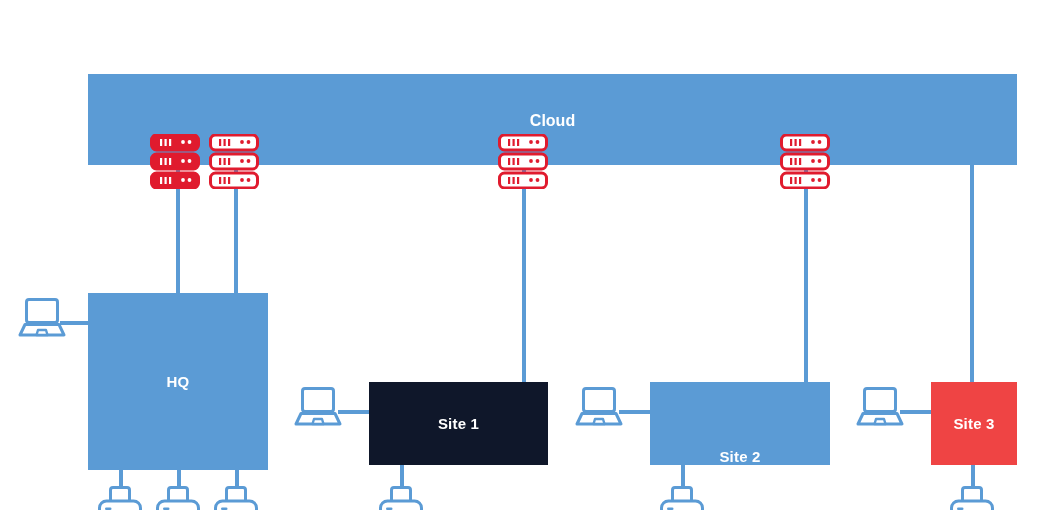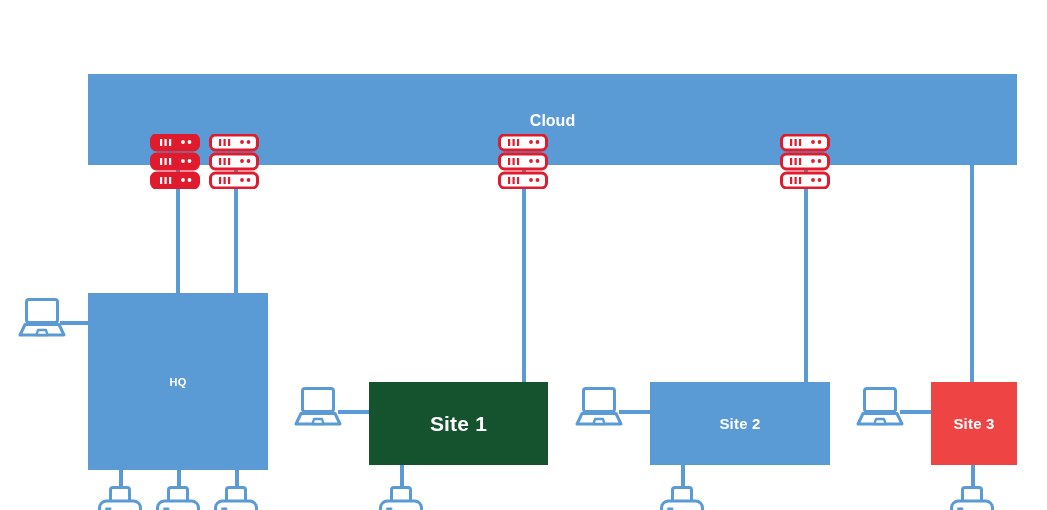--- a/index.html
+++ b/index.html
@@ -87,27 +87,27 @@
       <div class="link v" style="left: 400px; top: 428px; height: 24px; background: rgb(91, 155, 213);"></div>
       <div class="link v" style="left: 681px; top: 428px; height: 24px; background: rgb(91, 155, 213);"></div>
       <div class="link v" style="left: 971px; top: 428px; height: 24px; background: rgb(91, 155, 213);"></div>
     </div>
 
   <div class="cloud-band" id="cloud-band" style="left: 88px; top: 38px; width: 929px; height: 91px; background: rgb(91, 155, 213);">
     <div class="cloud-label" id="cloud-label" style="top: 38px;">Cloud</div>
   </div>
 
   <div id="sites-layer">
-      <div class="node-box" style="left: 88px; top: 257px; width: 180px; height: 177px; background: rgb(91, 155, 213); font-size: 11px;">
+      <div class="node-box" style="left: 88px; top: 257px; width: 180px; height: 177px; background: rgb(91, 155, 213); font-size: 15px;">
         <span>HQ</span>
       </div>
-      <div class="node-box" style="left: 369px; top: 346px; width: 179px; height: 83px; background: #14532d; font-size: 21px;">
+      <div class="node-box" style="left: 369px; top: 346px; width: 179px; height: 83px; background: #0f172a; font-size: 15px;">
         <span>Site 1</span>
       </div>
-      <div class="node-box" style="left: 650px; top: 346px; width: 180px; height: 83px; background: rgb(91, 155, 213); font-size: 15px;">
+      <div class="node-box" style="left: 650px; top: 346px; width: 180px; height: 83px; background: rgb(91, 155, 213); font-size: 15px; align-items: flex-end;">
         <span>Site 2</span>
       </div>
       <div class="node-box" style="left: 931px; top: 346px; width: 86px; height: 83px; background: #ef4444; font-size: 15px;">
         <span>Site 3</span>
       </div>
     </div>
 
   <div id="servers-layer">
       <div class="server-stack" style="left: 150px; top: 98px;"><svg width="50" height="55" viewBox="0 0 50 55">
           <rect x="1.5" y="1" width="47" height="15" rx="5" ry="5" fill="#E01B2E" stroke="#E01B2E" stroke-width="3"></rect>

